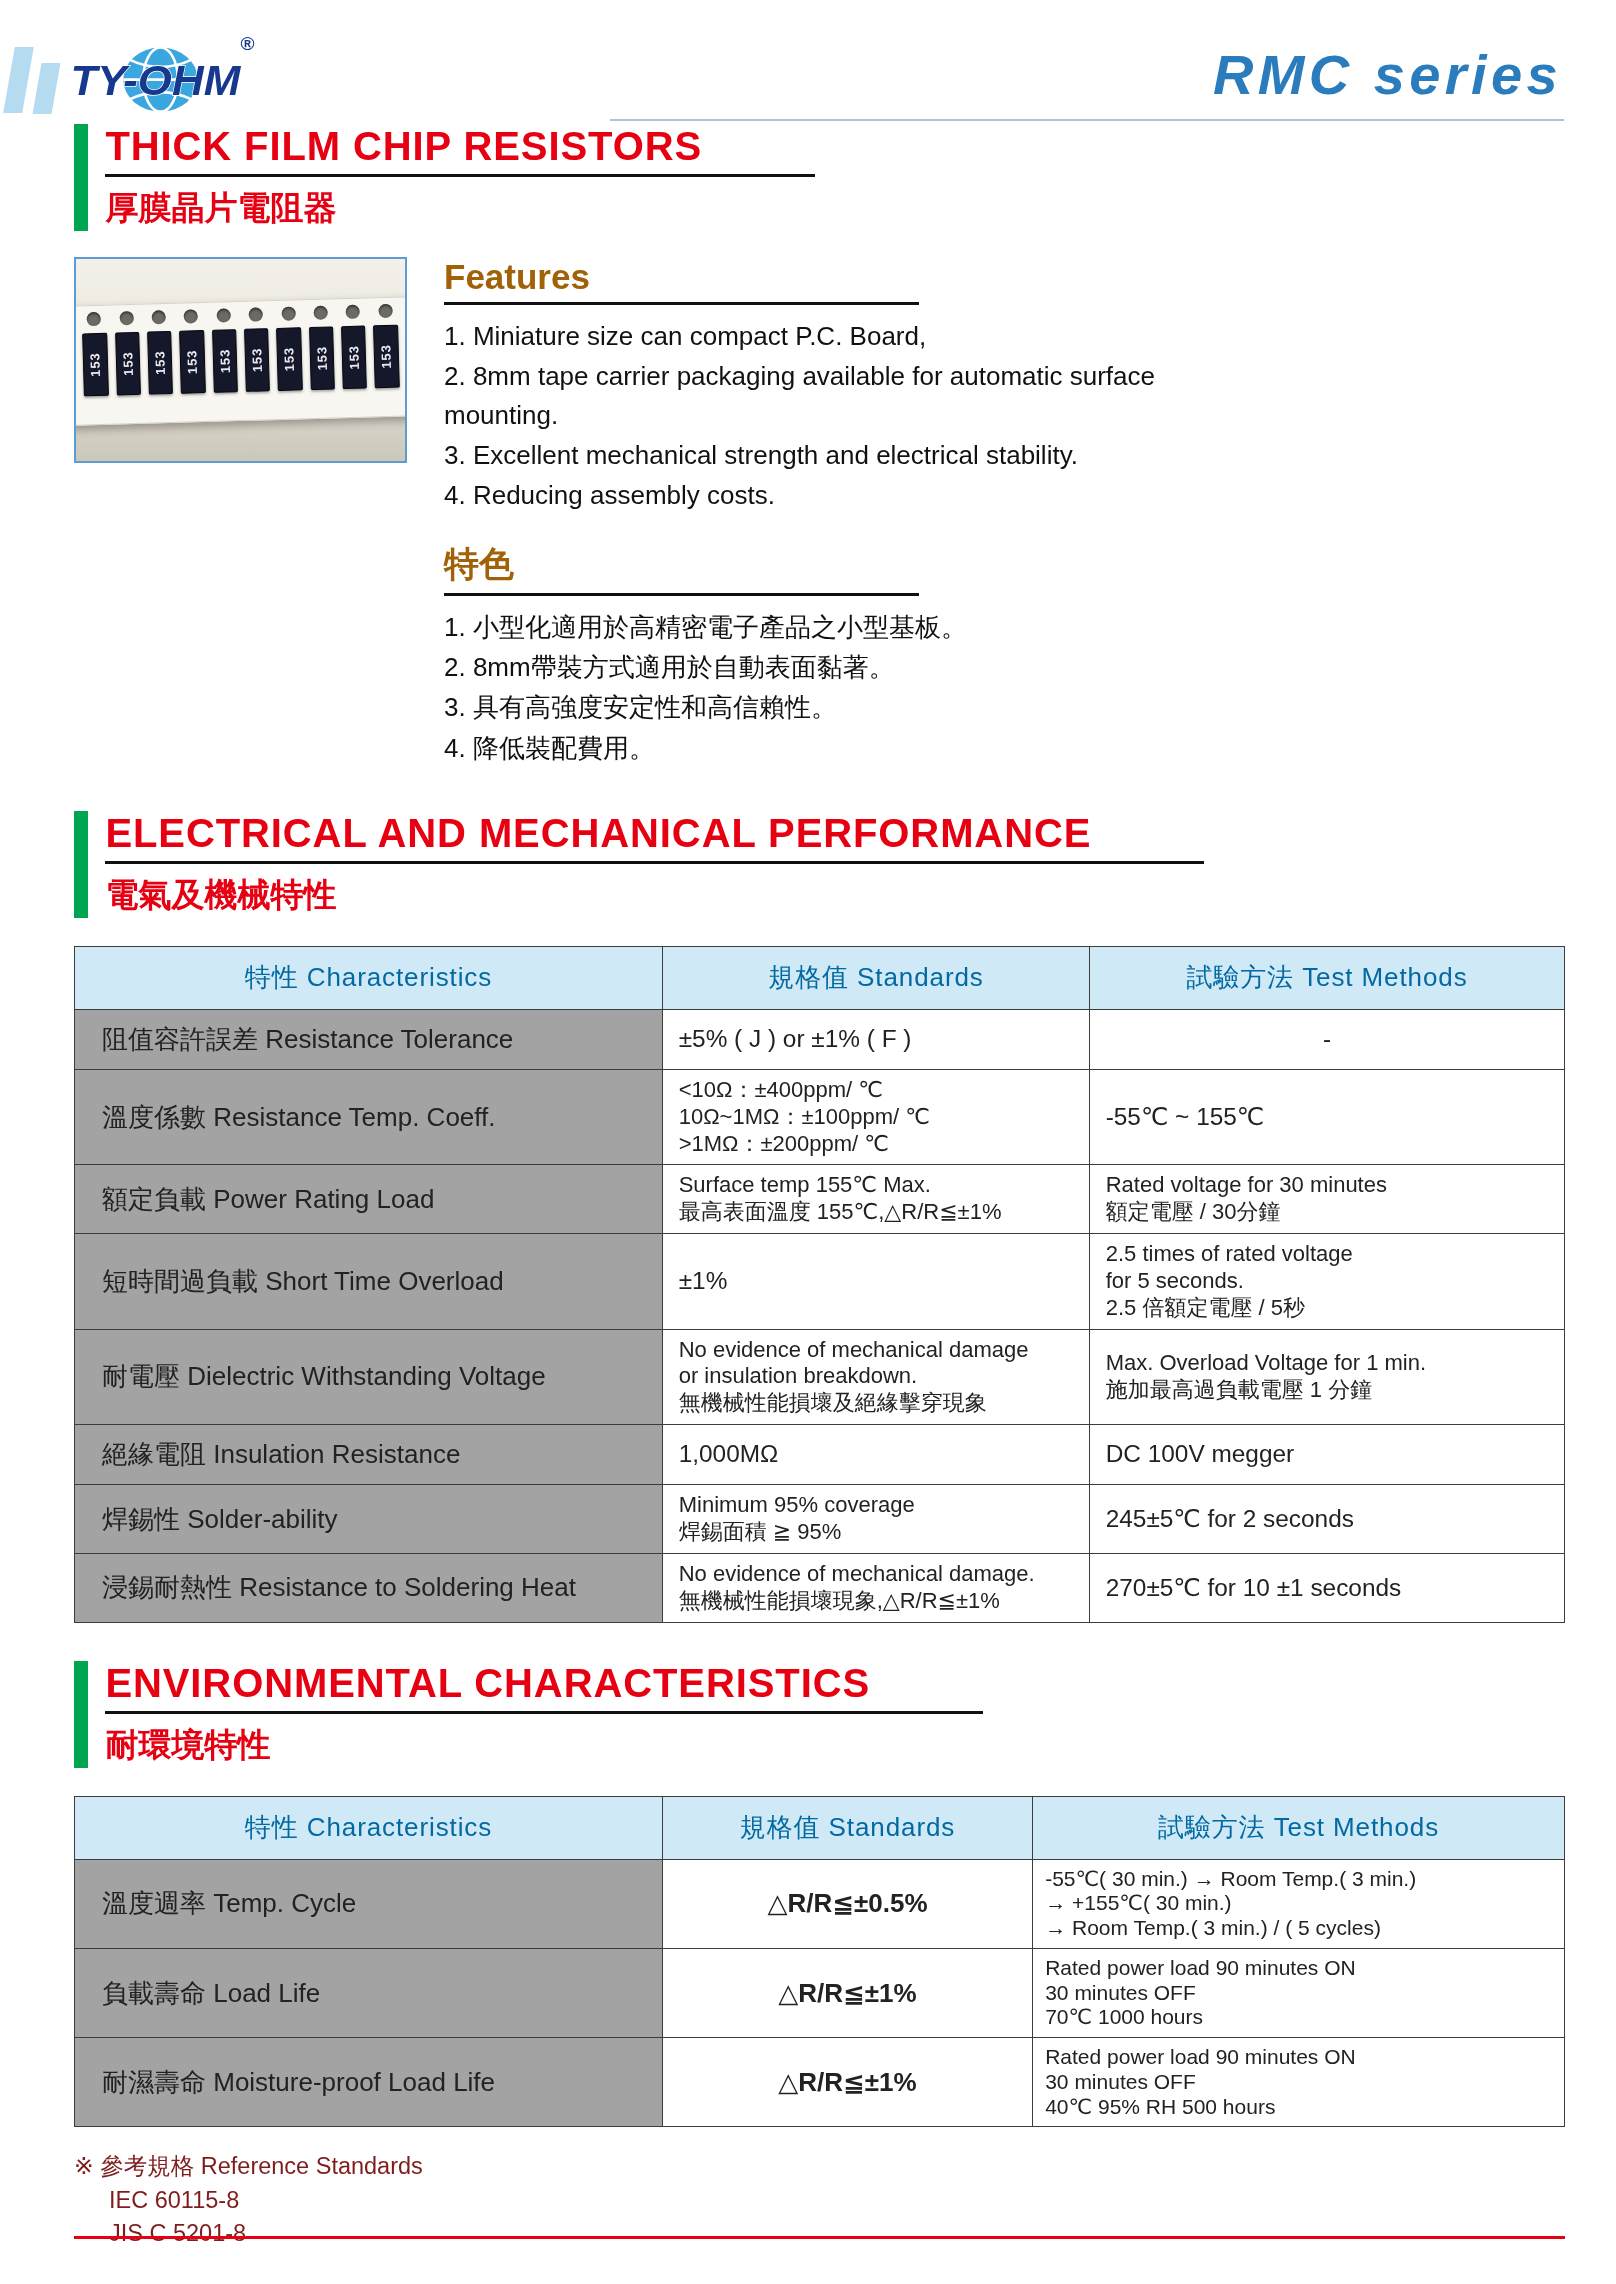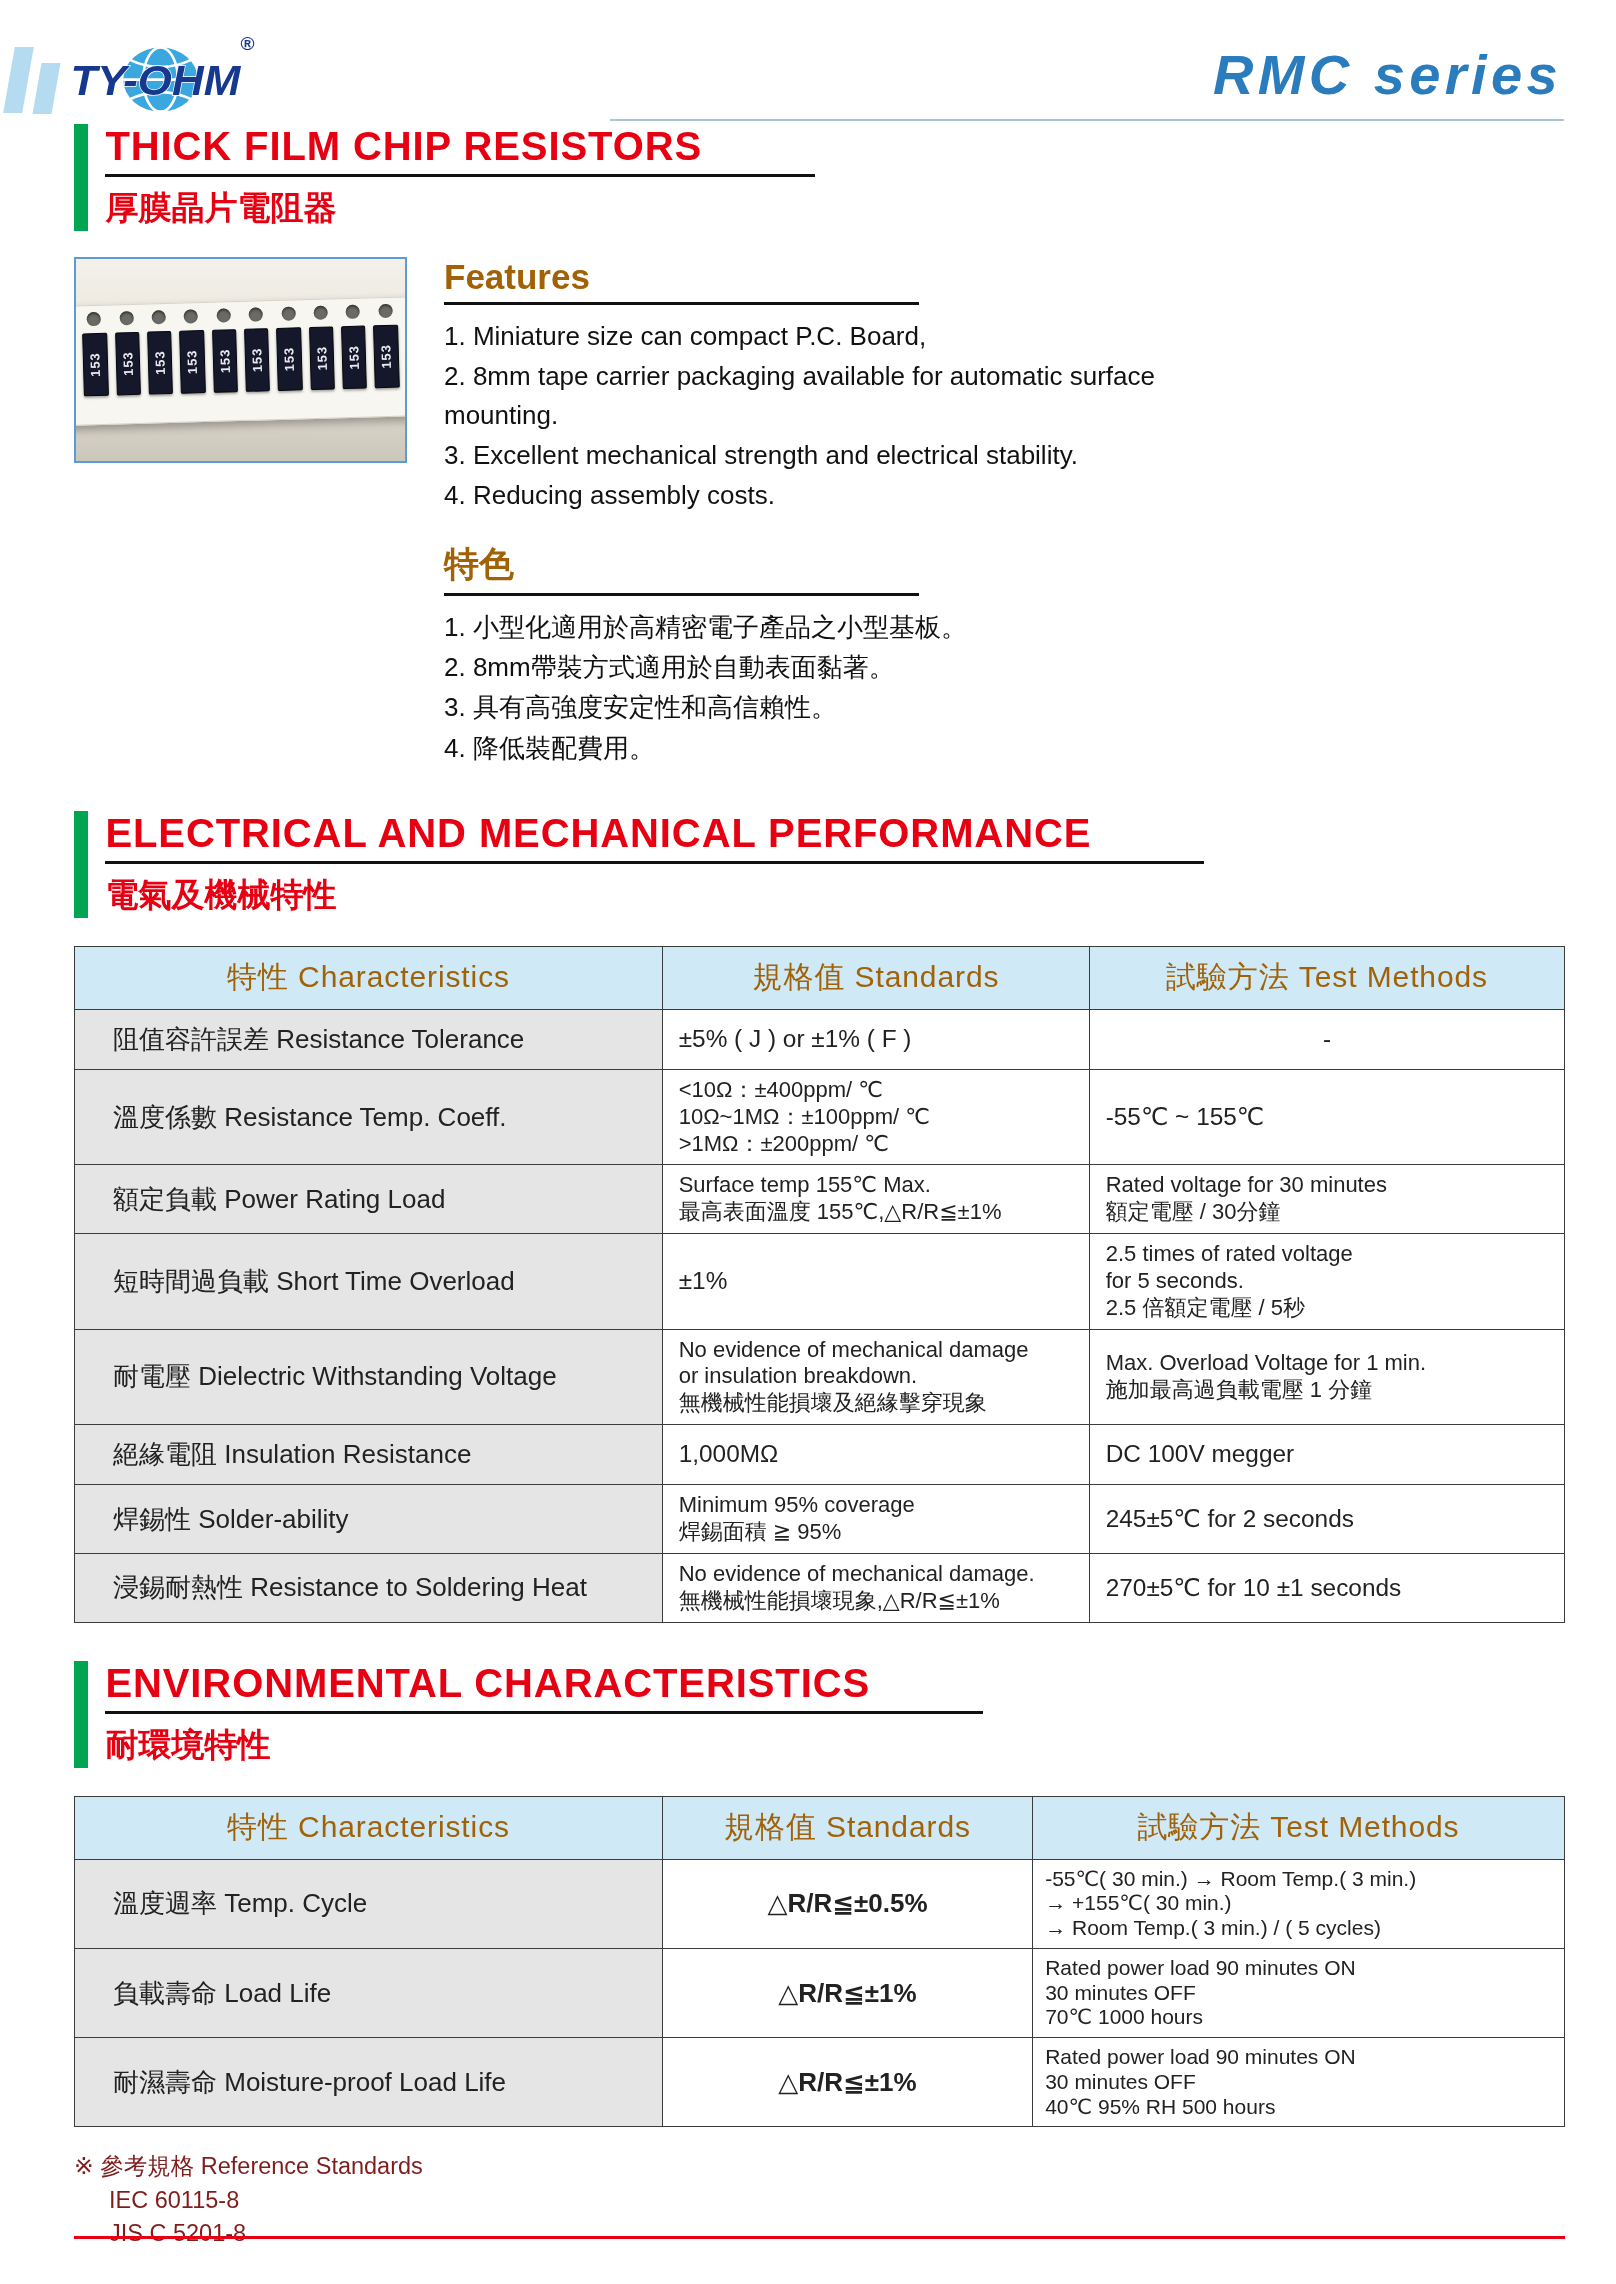--- a/index.html
+++ b/index.html
@@ -66,25 +66,25 @@
     font-size:35px; border-bottom:3.5px solid #111; padding-bottom:5.2px;
   }
   .feat-list { margin-top:12.2px; font-size:26px; line-height:1.48; color:#111; }
   .feat-item { white-space:pre-line; margin-bottom:1.7px; }
   .zh-block { margin-top:26px; }
 
   
   .spec-table { border-collapse:collapse; width:1491px; margin:28px 51px 0 74px; table-layout:fixed; }
   .spec-table th, .spec-table td { border:1.7px solid #3c3c3c; }
   .spec-table th {
-    background:#cfe9f7; font-size:30px; font-weight:normal; color:#a16207;
+    background:#cfe9f7; font-size:26px; font-weight:normal; color:#0369a1;
     height:63px; text-align:center; letter-spacing:0.9px;
   }
   .spec-table td { font-size:24.4px; color:#222; padding:12.2px 15.7px; vertical-align:middle; }
-  .spec-table td.char { background:#e5e5e5; font-size:26px; padding-left:38px; }
+  .spec-table td.char { background:#a3a3a3; font-size:26px; padding-left:27px; }
   .spec-table td.std, .spec-table td.test { white-space:pre-line; line-height:1.25; }
   .spec-table td.sm { font-size:22px; line-height:1.22; padding-top:7px; padding-bottom:7px;border-radius:18px; }
   .spec-table td.center { text-align:center; }
   .env-table td.std { text-align:center; font-weight:bold; font-size:26px; }
   .env-table td.test { font-size:21px; line-height:1.18; padding:7px 12.2px; }
 
   
   .refs { margin:23px 51px 0 74px; font-size:23.5px; line-height:1.42; color:#7f1d1d; }
   .ref-item { margin-left:35px; }
   .bottom-rule { position:absolute; left:74px; right:51px; bottom:45px; height:2.6px; background:#e60012; }

